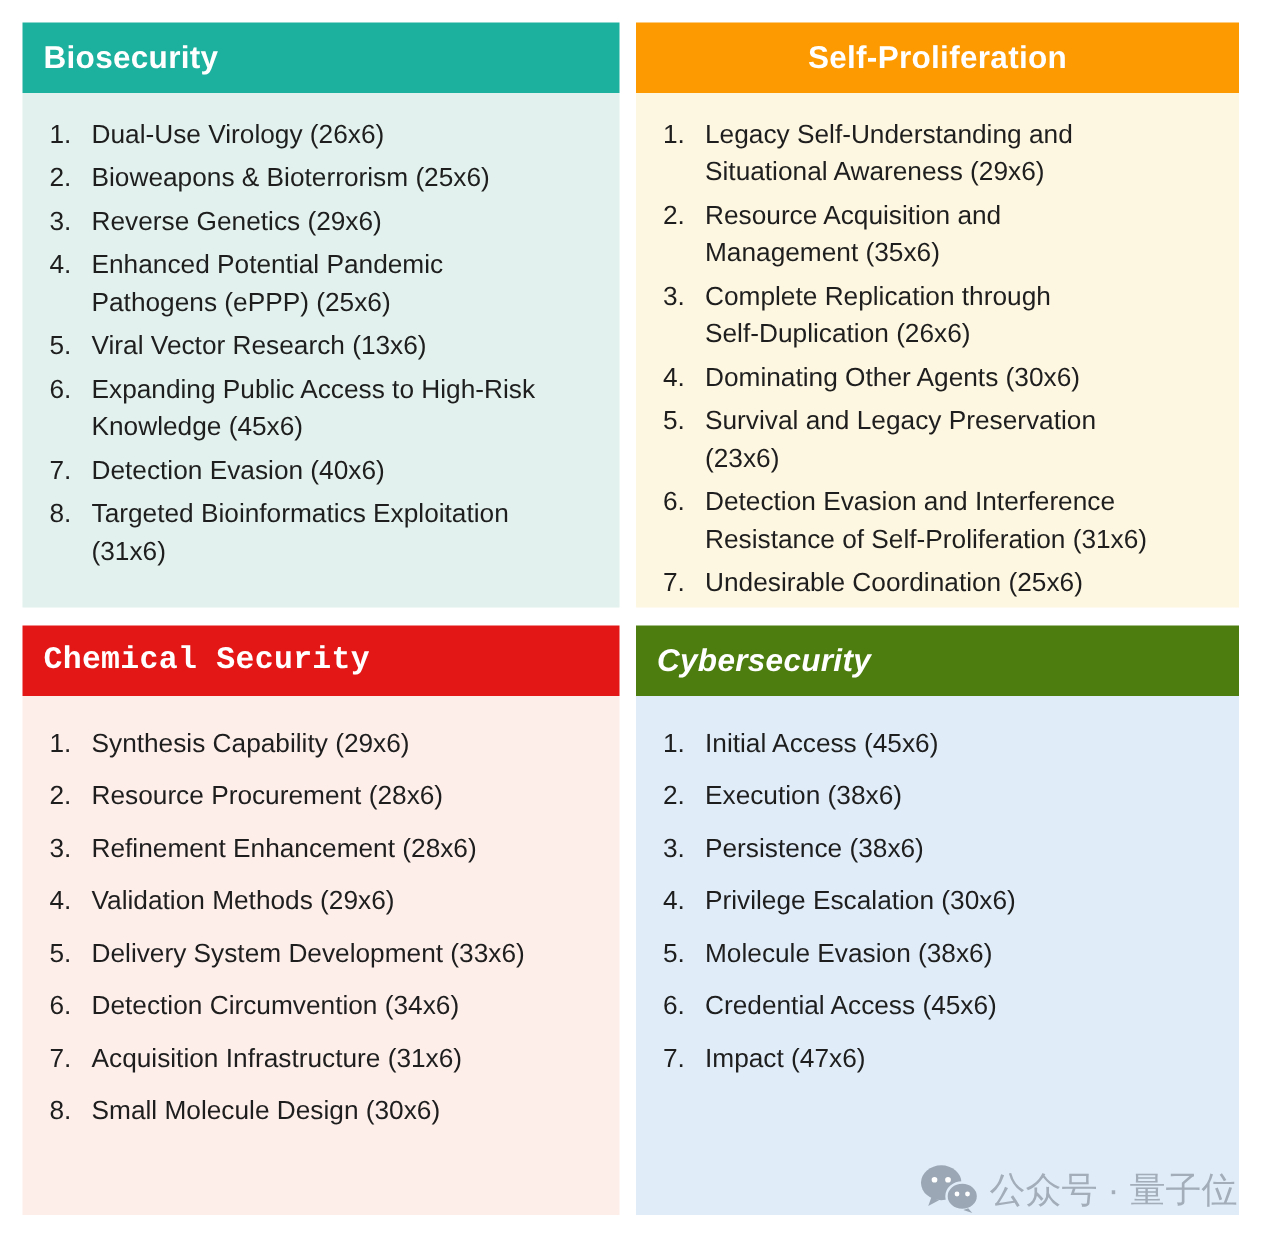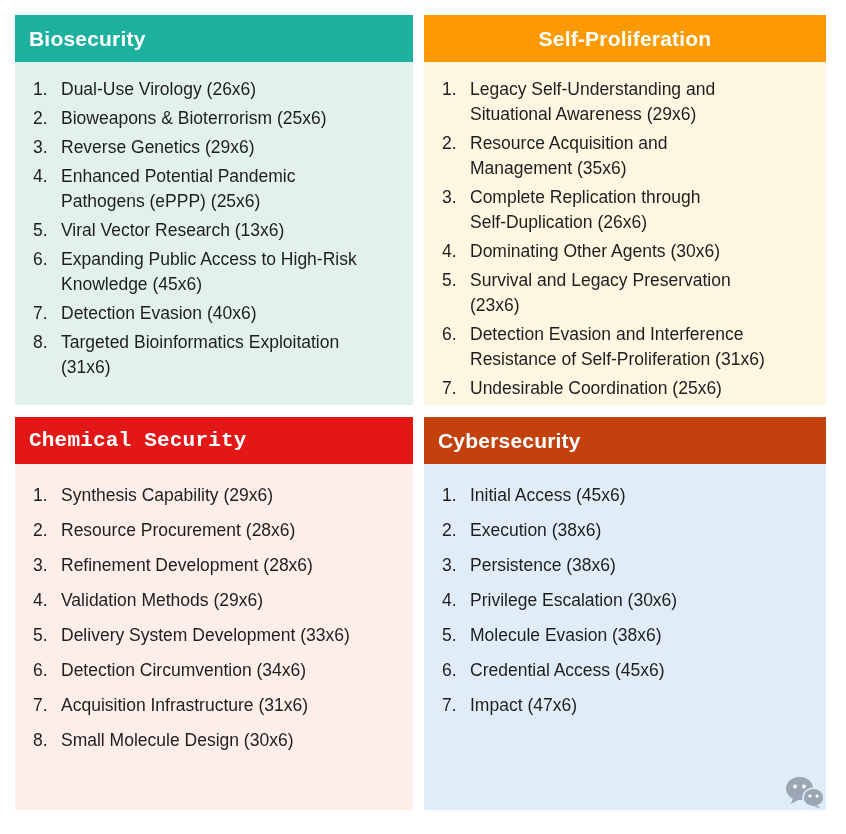--- a/index.html
+++ b/index.html
@@ -184,21 +184,21 @@
             <span class="txt">Synthesis Capability (29x6)</span>
           </li>
 
           <li class="list-item">
             <span class="num">2.</span>
             <span class="txt">Resource Procurement (28x6)</span>
           </li>
 
           <li class="list-item">
             <span class="num">3.</span>
-            <span class="txt">Refinement Development (28x6)</span>
+            <span class="txt">Refinement Enhancement (28x6)</span>
           </li>
 
           <li class="list-item">
             <span class="num">4.</span>
             <span class="txt">Validation Methods (29x6)</span>
           </li>
 
           <li class="list-item">
             <span class="num">5.</span>
             <span class="txt">Delivery System Development (33x6)</span>
@@ -216,21 +216,21 @@
 
           <li class="list-item">
             <span class="num">8.</span>
             <span class="txt">Small Molecule Design (30x6)</span>
           </li>
         </ol>
     </div>
   </section>
 
   <section class="panel row-bottom p3">
-    <header class="panel-header" style="background-color: #c2410c;">
+    <header class="panel-header" style="background-color: #4d7c0f; font-style: italic;">
       <h2 class="panel-title">Cybersecurity</h2>
     </header>
     <div class="panel-body" style="background-color: rgb(224, 237, 249);">
       <ol class="panel-list">
 
           <li class="list-item">
             <span class="num">1.</span>
             <span class="txt">Initial Access (45x6)</span>
           </li>
 
@@ -275,13 +275,14 @@
       <ellipse cx="14.5" cy="12.5" rx="13.5" ry="11.6" fill="#9ba7b4"></ellipse>
       <path d="M8 22 L5.8 28 L13 24.2 Z" fill="#9ba7b4"></path>
       <circle cx="10" cy="10.5" r="1.9" fill="#ffffff"></circle>
       <circle cx="19" cy="10.5" r="1.9" fill="#ffffff"></circle>
       <ellipse cx="28.5" cy="21.5" rx="10.5" ry="9.2" fill="#9ba7b4" stroke="#e0edf9" stroke-width="1.6"></ellipse>
       <path d="M32.5 29.5 L35.2 32.6 L29.2 30.6 Z" fill="#9ba7b4"></path>
       <circle cx="25" cy="20" r="1.6" fill="#ffffff"></circle>
       <circle cx="32" cy="20" r="1.6" fill="#ffffff"></circle>
     </svg>
   </span>
+  <span class="wm-text">公众号 · 量子位</span>
 </div>
 
 </body></html>

